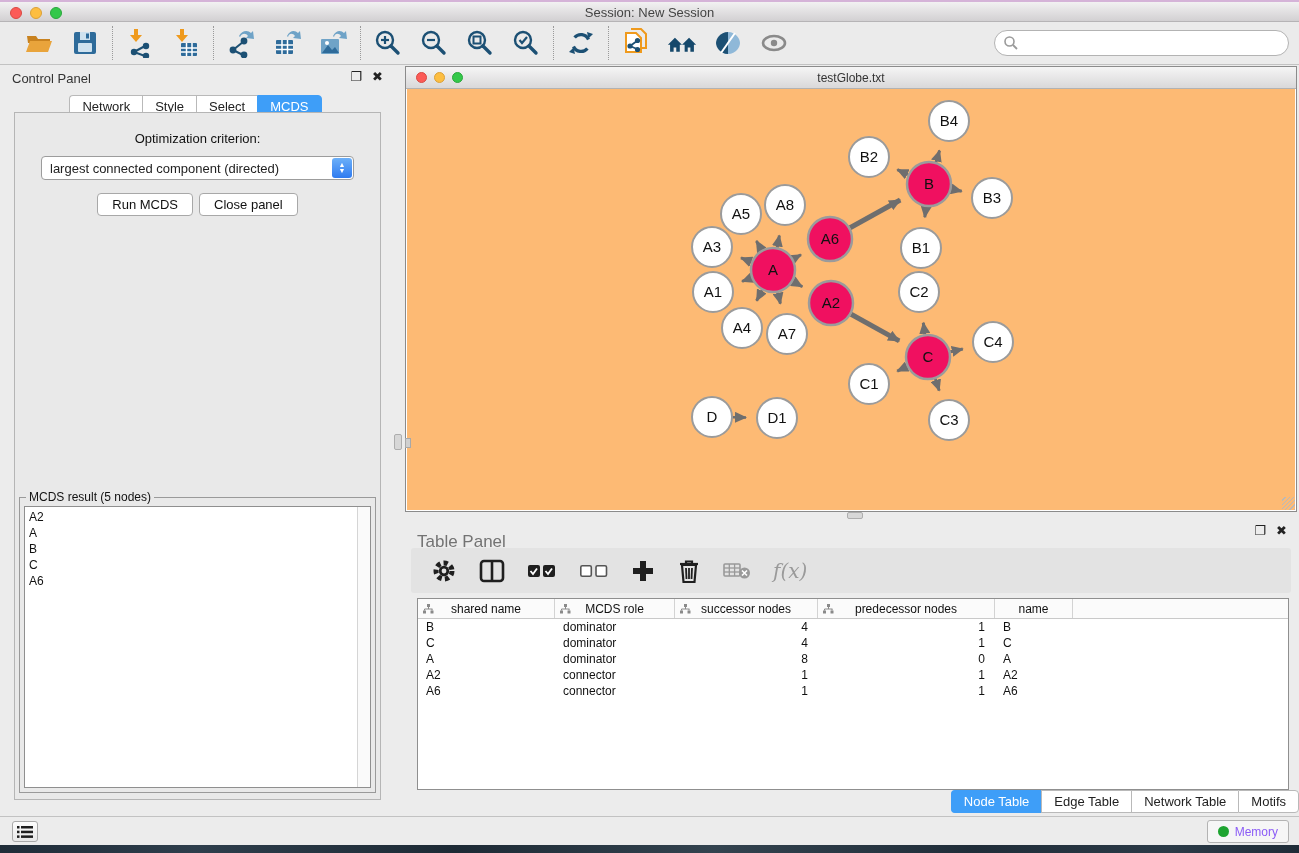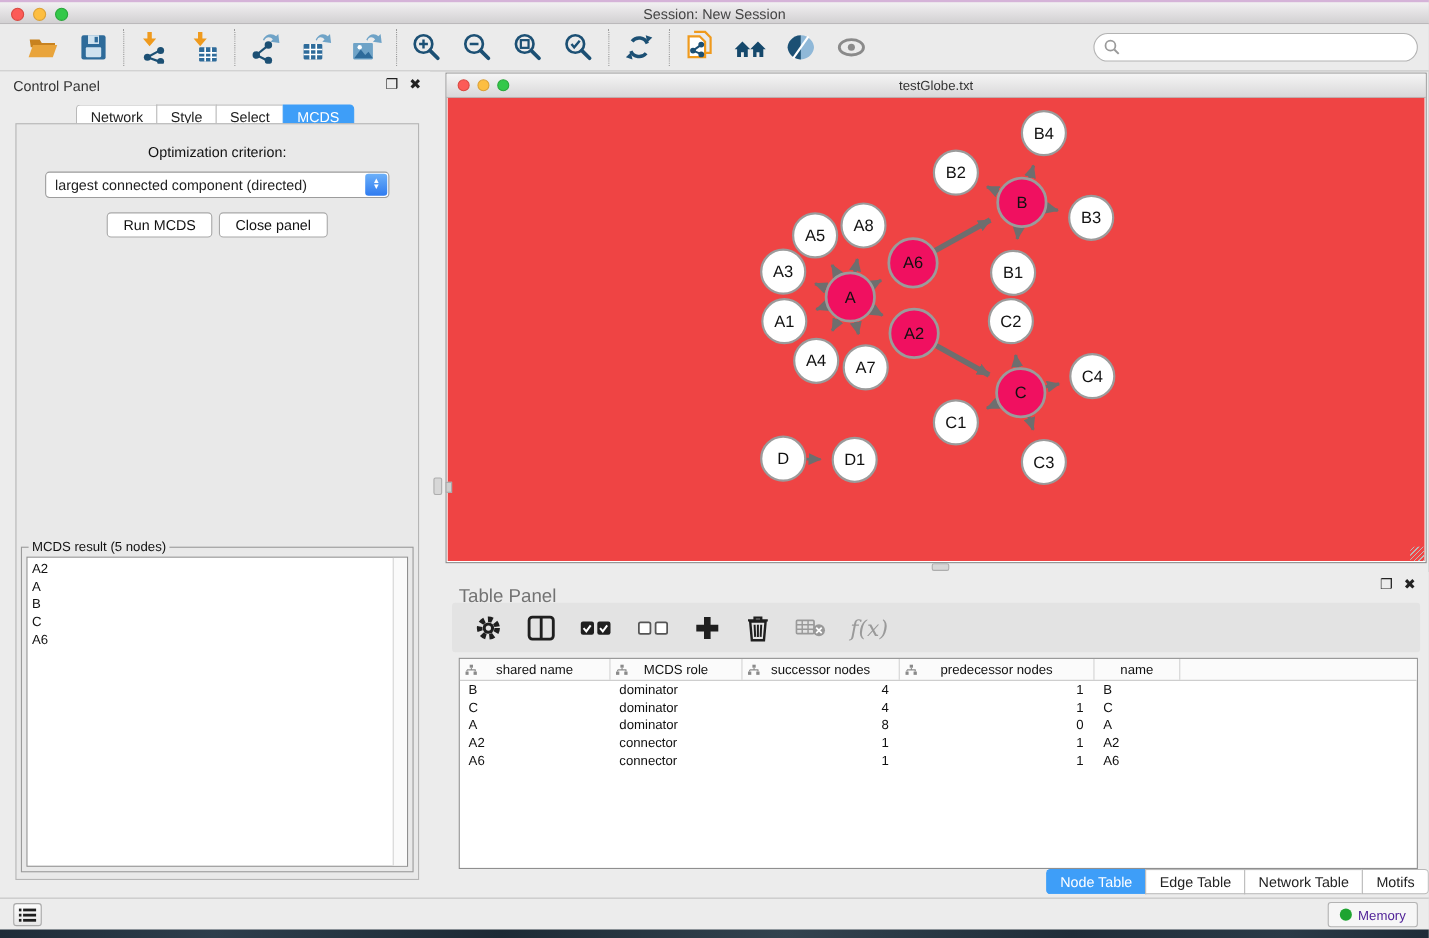--- a/index.html
+++ b/index.html
@@ -96,21 +96,21 @@
     position:absolute; left:405px; top:66px; width:892px; height:446px;
     background:#fff; border:1px solid #8b8b8b;
   }
   .net-titlebar {
     position:absolute; left:0; top:0; right:0; height:22px;
     background:linear-gradient(#f5f5f5,#d9d8d9); border-bottom:1px solid #b2b2b2;
   }
   .net-dots { position:absolute; left:10px; top:5px; display:flex; gap:7px; }
   .net-dot { width:11px; height:11px; border-radius:50%; }
   .net-title { position:absolute; left:0; right:0; top:4px; text-align:center; font-size:12px; color:#333; }
-  .net-canvas { position:absolute; left:1px; top:22px; right:1px; bottom:1px; background:#ef4444; }
+  .net-canvas { position:absolute; left:1px; top:22px; right:1px; bottom:1px; background:#fdba74; }
   .net-resize {
     position:absolute; right:0; bottom:0; width:13px; height:13px;
     background:repeating-linear-gradient(135deg, transparent 0 2px, #b9b9b9 2px 3px);
   }
   .net-edge-tick { position:absolute; background:#cfcfcf; border:1px solid #a8a8a8; }
   
   .table-panel { position:absolute; left:405px; top:520px; width:894px; height:296px; background:#ececec; }
   .tp-title { position:absolute; left:12px; top:12px; font-size:17px; color:#737373; }
   .tp-ctrls { position:absolute; right:12px; top:3px; display:flex; gap:10px; font-size:13px; color:#222; }
   .tp-toolbar {
@@ -140,21 +140,21 @@
     background:#ececec; border-top:1px solid #c2c2c2;
   }
   .status-list-btn {
     position:absolute; left:12px; top:4px; width:26px; height:21px;
     background:linear-gradient(#fdfdfd,#e8e8e8); border:1px solid #a9a9a9; border-radius:3px;
     display:flex; align-items:center; justify-content:center; cursor:default;
   }
   .memory-btn {
     position:absolute; right:10px; top:3px; height:23px;
     background:#f6f6f6; border:1px solid #b3b3b3; border-radius:3px;
-    display:flex; align-items:center; gap:6px; padding:0 10px; font-size:12px; color:#4c1d95; cursor:default;
+    display:flex; align-items:center; gap:6px; padding:0 10px; font-size:12px; color:#8b5cf6; cursor:default;
   }
   .mem-dot { width:11px; height:11px; border-radius:50%; background:#1ea431; }
   .bottom-strip {
     position:absolute; left:0; top:845px; width:1299px; height:8px;
     background:linear-gradient(90deg,#1f2c38,#2e3e4c 15%,#1d2a35 35%,#33434f 55%,#202d39 75%,#2b3a47 90%,#1f2c38);
   }
 </style>
 </head>
 <body>
 

